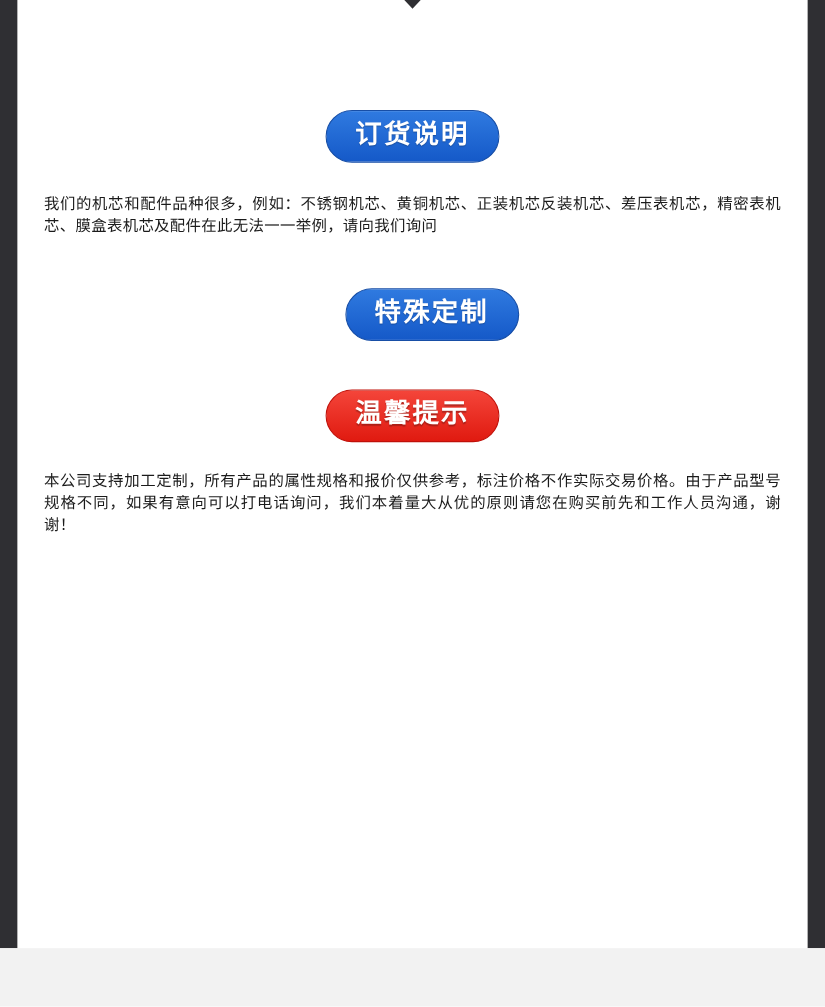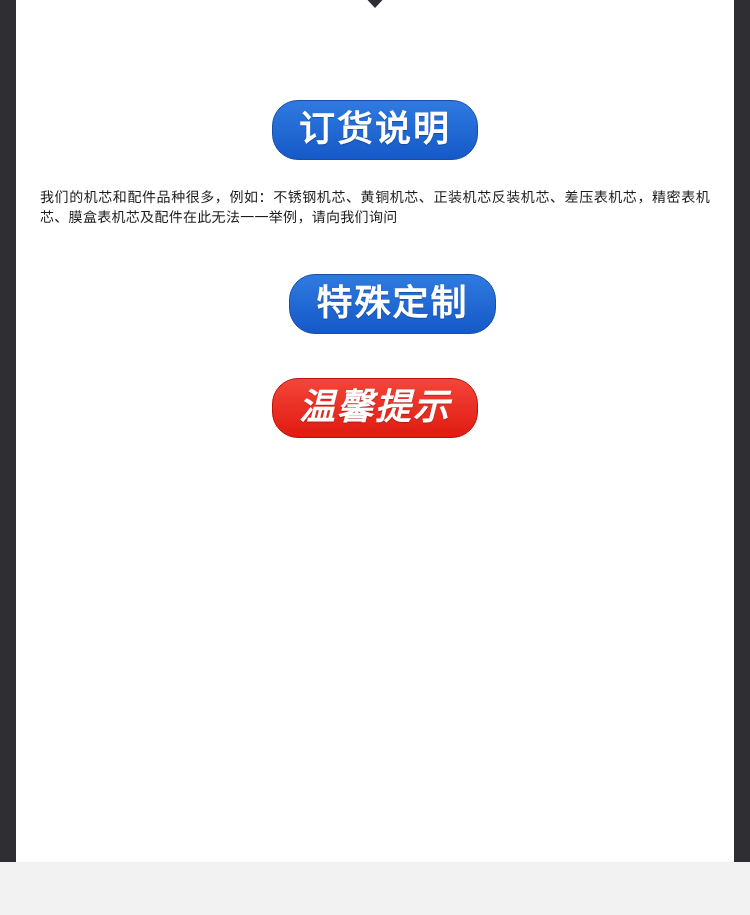--- a/index.html
+++ b/index.html
@@ -67,21 +67,21 @@
 
   .section { margin-bottom: 10px; }
 
   .badge-row {
     display: flex;
     justify-content: center;
   }
   .badge {
     display: inline-block;
     color: #ffffff;
-    font-size: 36px;
+    font-size: 24px;
     font-weight: bold;
     letter-spacing: 2px;
     padding: 10px 26px 12px 26px;
     border-radius: 26px;
     line-height: 1;
     text-shadow: 0 1px 1px rgba(0,0,0,0.25);
   }
   .badge.blue {
     background: linear-gradient(#2f7ae0, #1559c8);
     border: 1px solid #174ea6;
@@ -95,21 +95,21 @@
     margin-top: 26px;
     font-size: 14px;
     line-height: 1.42;
     color: #1b1b1b;
     letter-spacing: 0.3px;
     text-align: justify;
   }
 
   .section.first .paragraph { margin-top: 28px; }
   .section.second { margin-top: 46px; margin-left: 35px; }
-  .section.third  { margin-top: 44px; font-style: italic; }
+  .section.third  { margin-top: 44px; }
 
   
   .footer-band {
     position: absolute;
     left: 0;
     right: 0;
     top: 862px;
     height: 53px;
     background: #f2f2f2;
   }
@@ -140,20 +140,21 @@
       <div class="section second">
         <div class="badge-row">
           <span class="badge blue">特殊定制</span>
         </div>
       </div>
 
       <div class="section third">
         <div class="badge-row">
           <span class="badge red">温馨提示</span>
         </div>
+        <div class="paragraph">本公司支持加工定制，所有产品的属性规格和报价仅供参考，标注价格不作实际交易价格。由于产品型号规格不同，如果有意向可以打电话询问，我们本着量大从优的原则请您在购买前先和工作人员沟通，谢谢！</div>
       </div>
 
     </div>
   </div>
 
   <div class="footer-band"></div>
 
 </div>
 
 </body></html>

